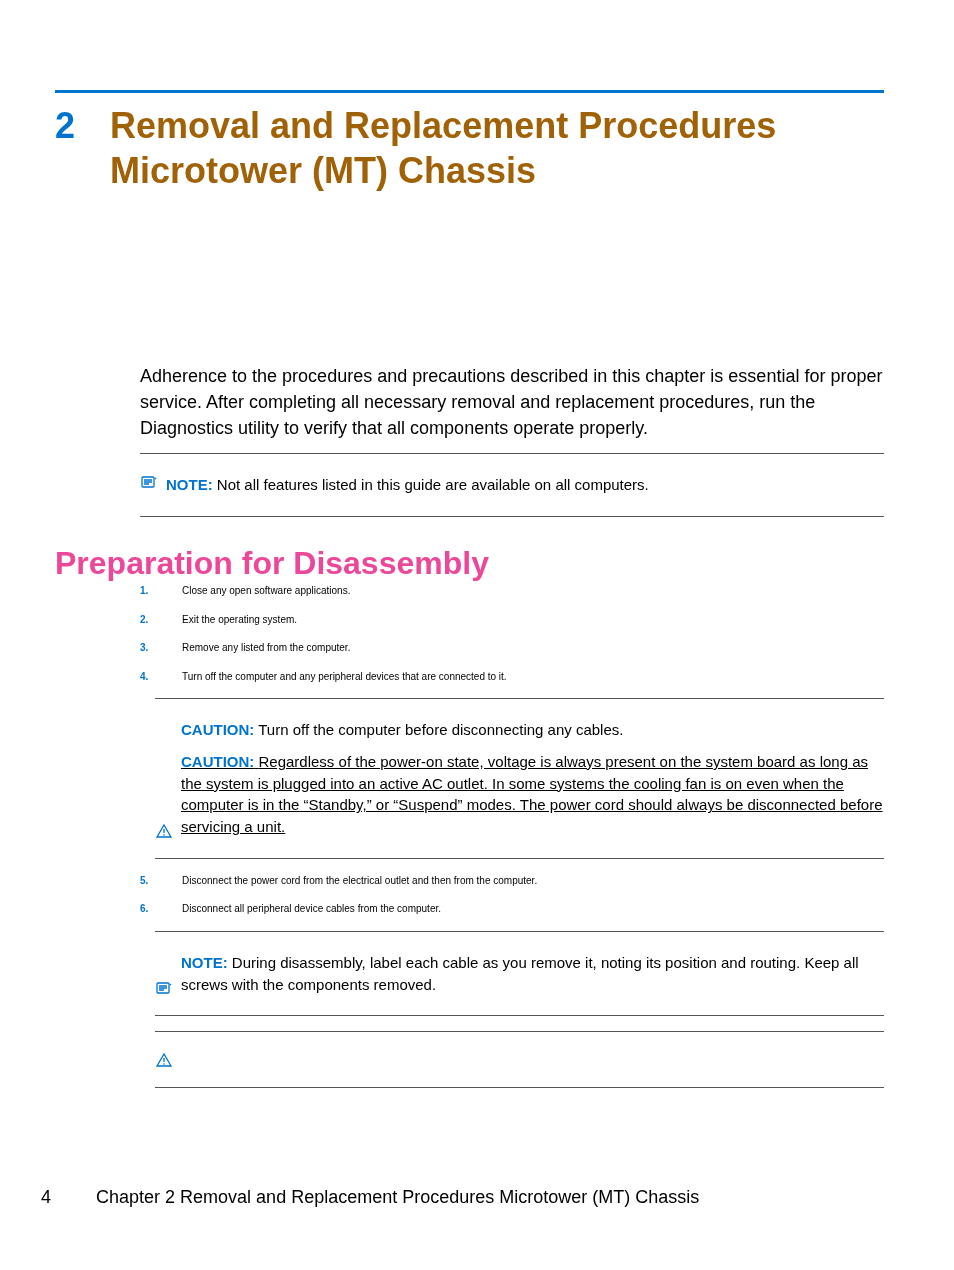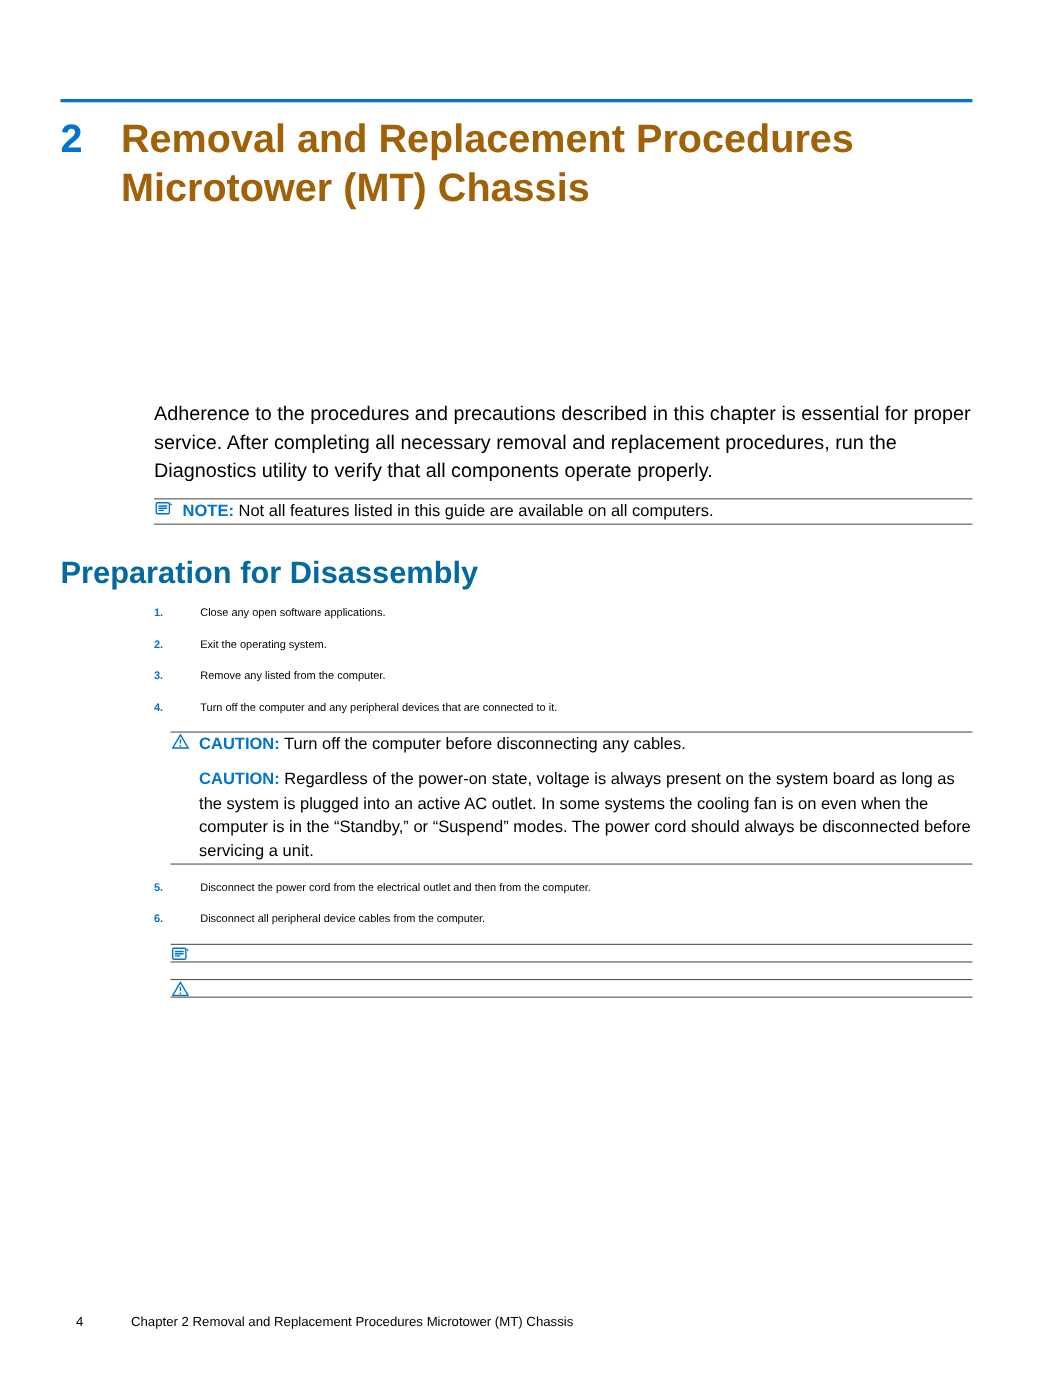--- a/index.html
+++ b/index.html
@@ -46,51 +46,53 @@
       font-size: 18px;
       line-height: 1.45;
     }
     .callout {
       margin-left: 85px;
       margin-bottom: 15px;
       font-size: 15px;
       line-height: 1.45;
       border-top: 1px solid #555;
       border-bottom: 1px solid #555;
-      padding: 0 0;
+      padding: 20px 0;
       display: flex;
       align-items: flex-start;
       gap: 8px;
     }
     .callout-indented {
       margin-left: 100px;
+      align-items: flex-end;
     }
     .callout-icon {
       color: #0073cf;
       font-size: 14px;
       min-width: 18px;
       padding-top: 1px;
       display: flex;
       justify-content: center;
     }
     .callout-body {
       flex: 1;
     }
     .callout-label {
       color: #0073cf;
       font-weight: bold;
     }
     .callout-extra {
       margin-top: 10px;
+      text-decoration: underline;
     }
     .section-heading {
-      color: #0369a1;
-      font-size: 28px;
-      font-weight: bold;
-      margin: 28px 0 14px 0;
+      color: #ec4899;
+      font-size: 32px;
+      font-weight: bold;
+      margin: 28px 0 2px 0;
     }
     ol.steps {
       margin-left: 85px;
       counter-reset: step;
       list-style: none;
     }
     ol.steps > li {
       counter-increment: step;
       position: relative;
       padding-left: 42px;
@@ -102,22 +104,22 @@
       content: counter(step) ".";
       position: absolute;
       left: 0;
       top: 0;
       color: #0073cf;
       font-weight: bold;
     }
     .footer {
       position: absolute;
       bottom: 62px;
-      left: 69px;
-      font-size: 12px;
+      left: 41px;
+      font-size: 18px;
     }
     .footer-page {
       margin-right: 40px;
     }
     .note-svg {
       stroke: #0073cf;
       fill: none;
       stroke-width: 1.3;
     }
   </style>
@@ -182,20 +184,24 @@
 </ol>
 
 <div class="callout callout-indented">
   <span class="callout-icon">
     <svg class="note-svg" width="16" height="14" viewBox="0 0 16 14">
         <rect x="1" y="2" width="12" height="10" rx="1"></rect>
         <path d="M3 5h8M3 7h8M3 9h5"></path>
         <path d="M14 4l1 -1"></path>
       </svg>
   </span>
+  <div class="callout-body">
+    <span class="callout-label">NOTE:</span>
+    <span>During disassembly, label each cable as you remove it, noting its position and routing. Keep all screws with the components removed.</span>
+  </div>
 </div>
 
 <div class="callout callout-indented">
   <span class="callout-icon">
     <svg width="16" height="14" viewBox="0 0 16 14">
         <path d="M8 1 L15 13 L1 13 Z" fill="none" stroke="#0073cf" stroke-width="1.3"></path>
         <line x1="8" y1="5" x2="8" y2="9" stroke="#0073cf" stroke-width="1.3"></line>
         <circle cx="8" cy="11" r="0.8" fill="#0073cf"></circle>
       </svg>
   </span>

